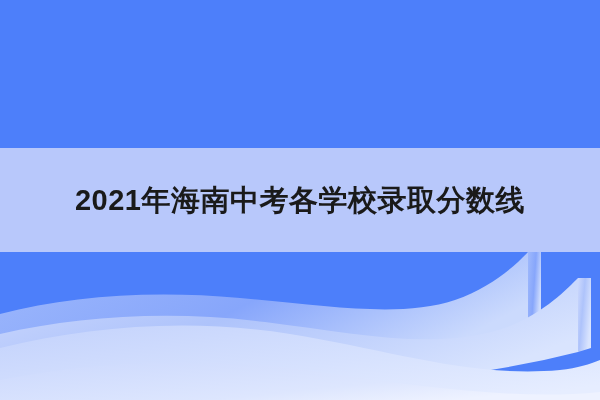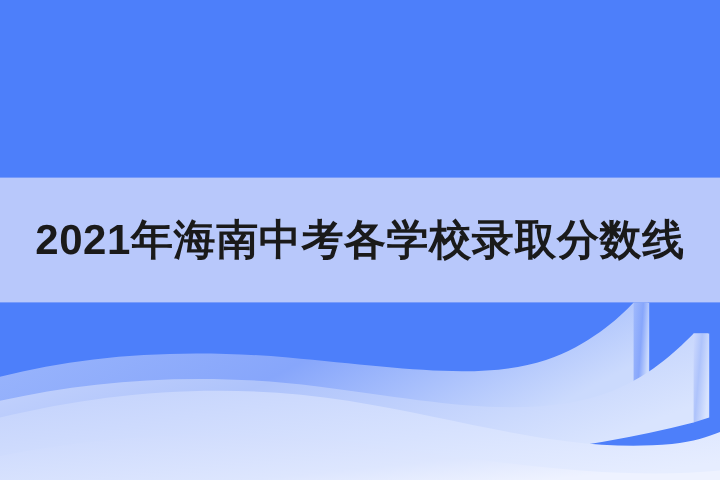--- a/index.html
+++ b/index.html
@@ -36,21 +36,21 @@
     left: 0;
     top: 148px;
     width: 600px;
     height: 104px;
     background: #b8c8fb;
     display: flex;
     align-items: center;
     justify-content: center;
   }
   .title-text {
-    font-size: 35px;
+    font-size: 29px;
     font-weight: bold;
     color: #1a1a1a;
     letter-spacing: 0.5px;
     line-height: 1;
     white-space: nowrap;
     user-select: none;
   }
   .waves {
     position: absolute;
     left: 0;

